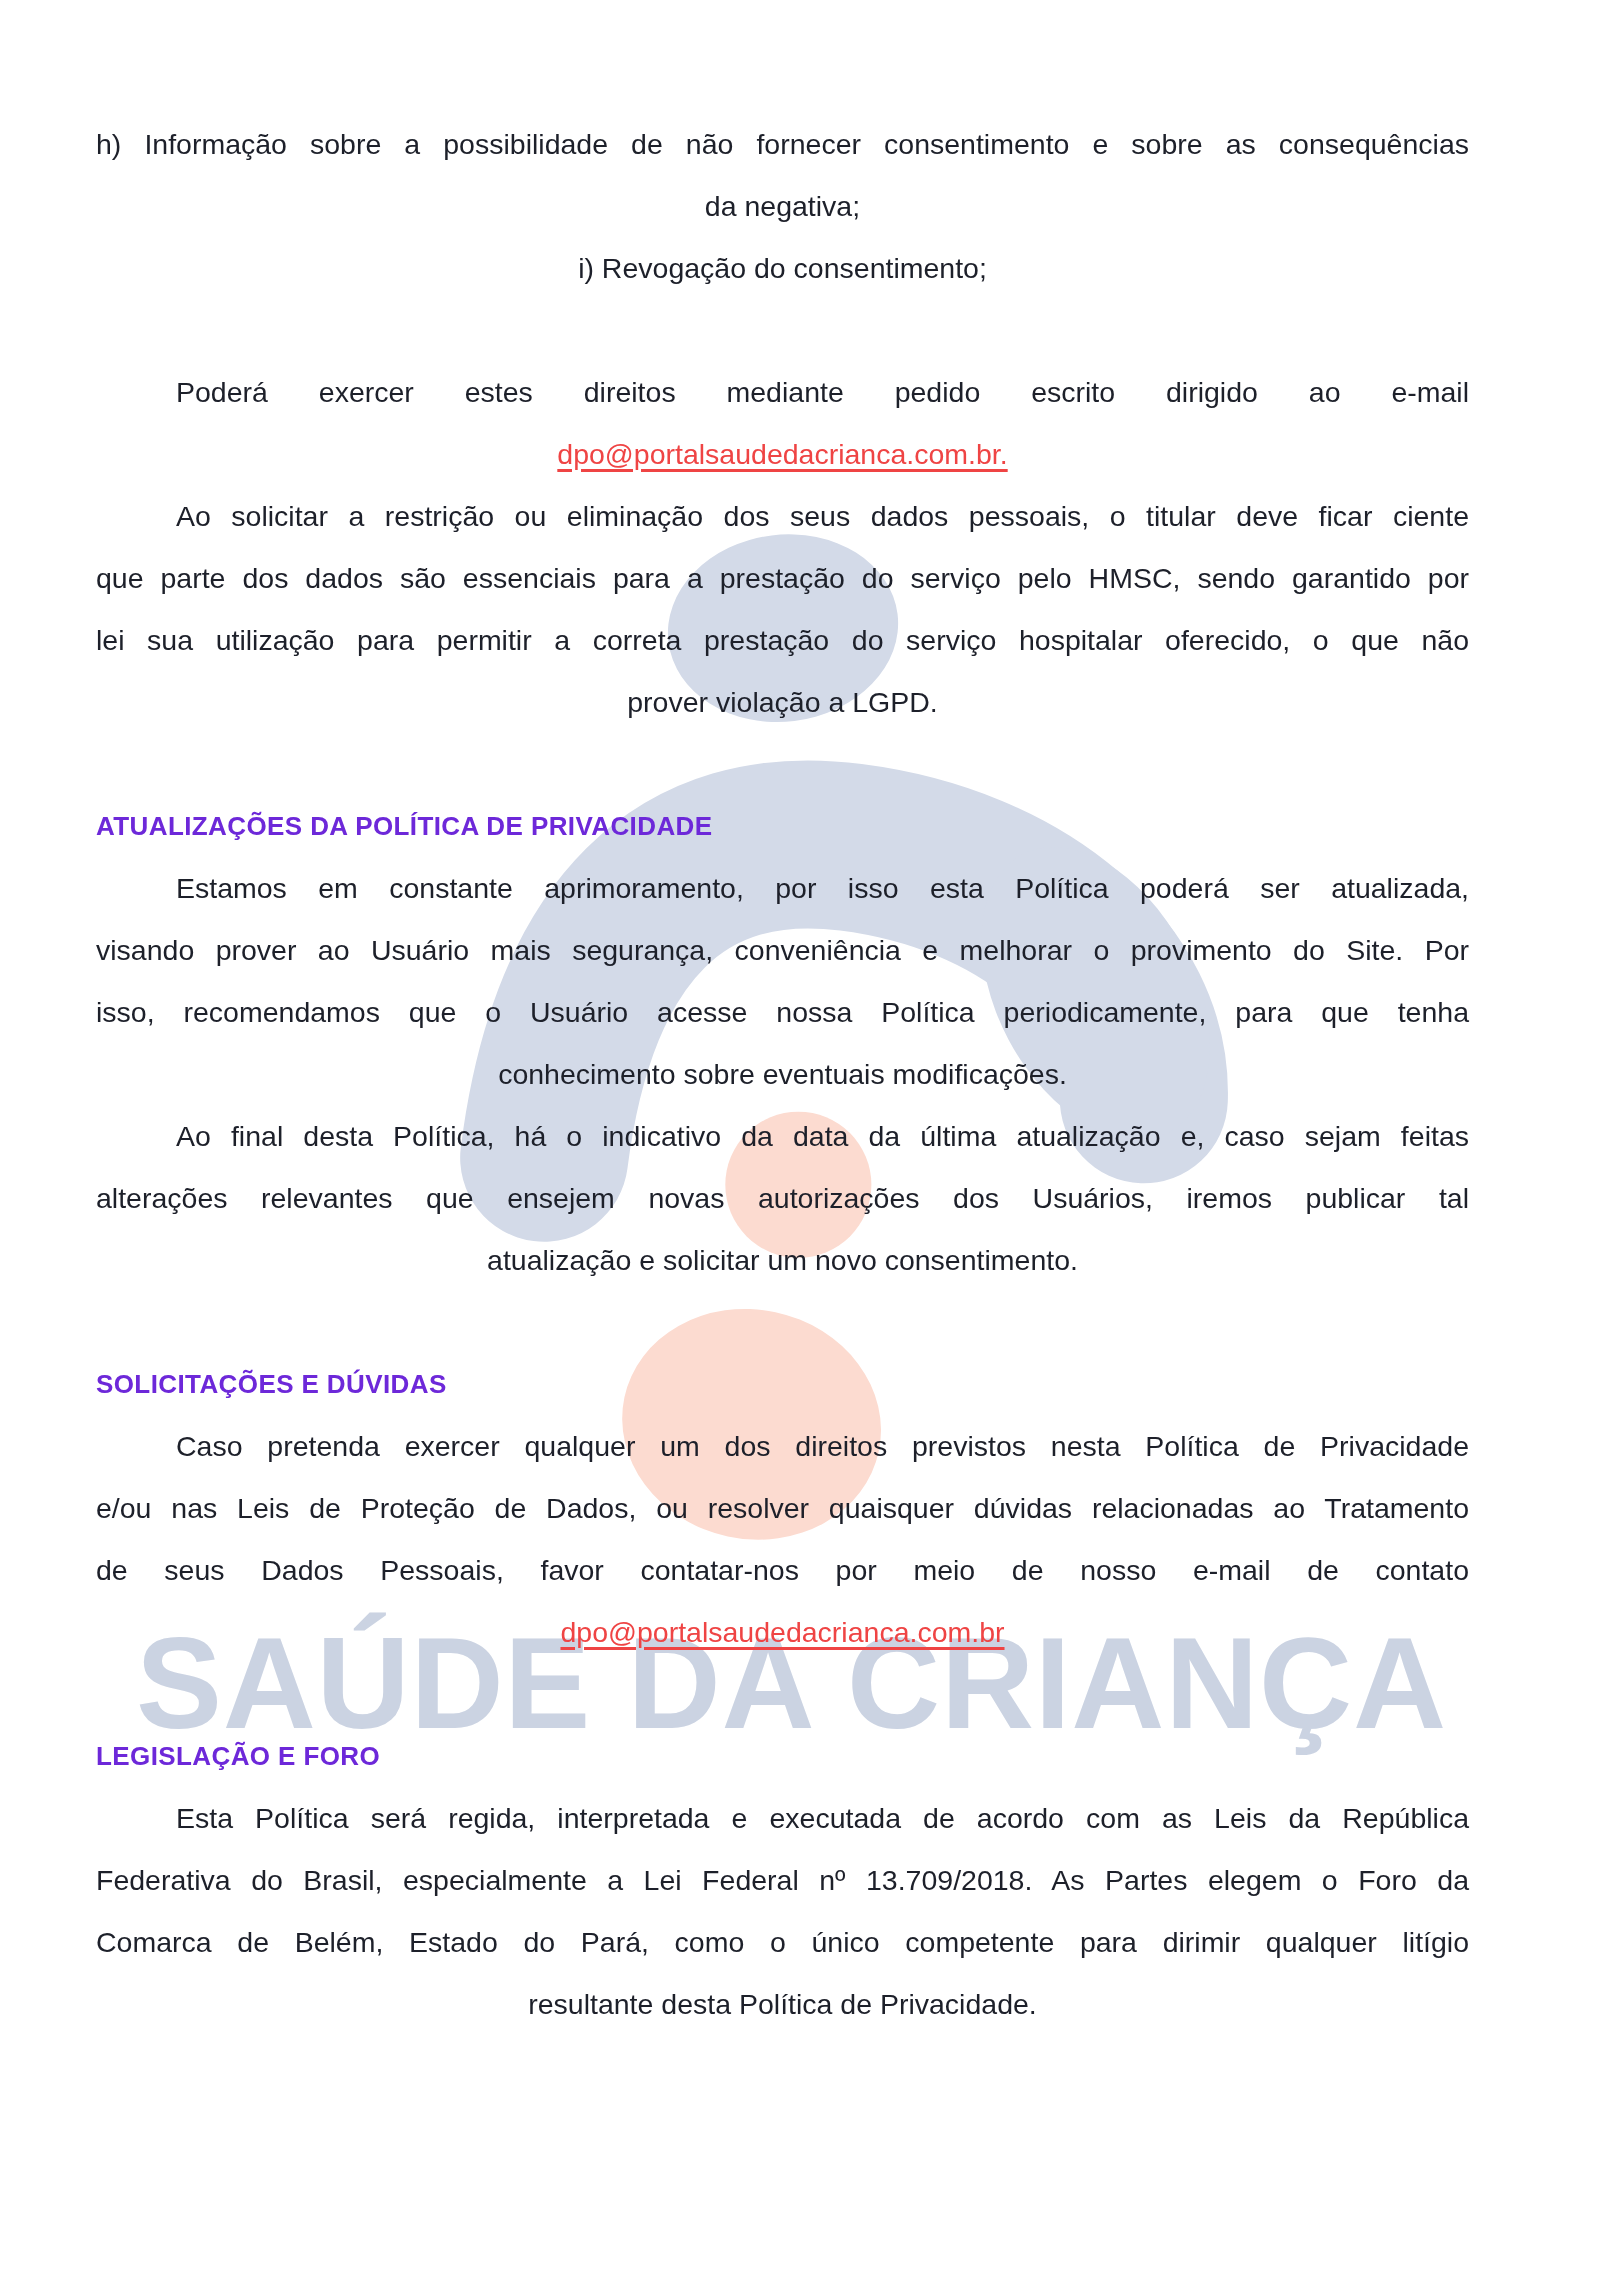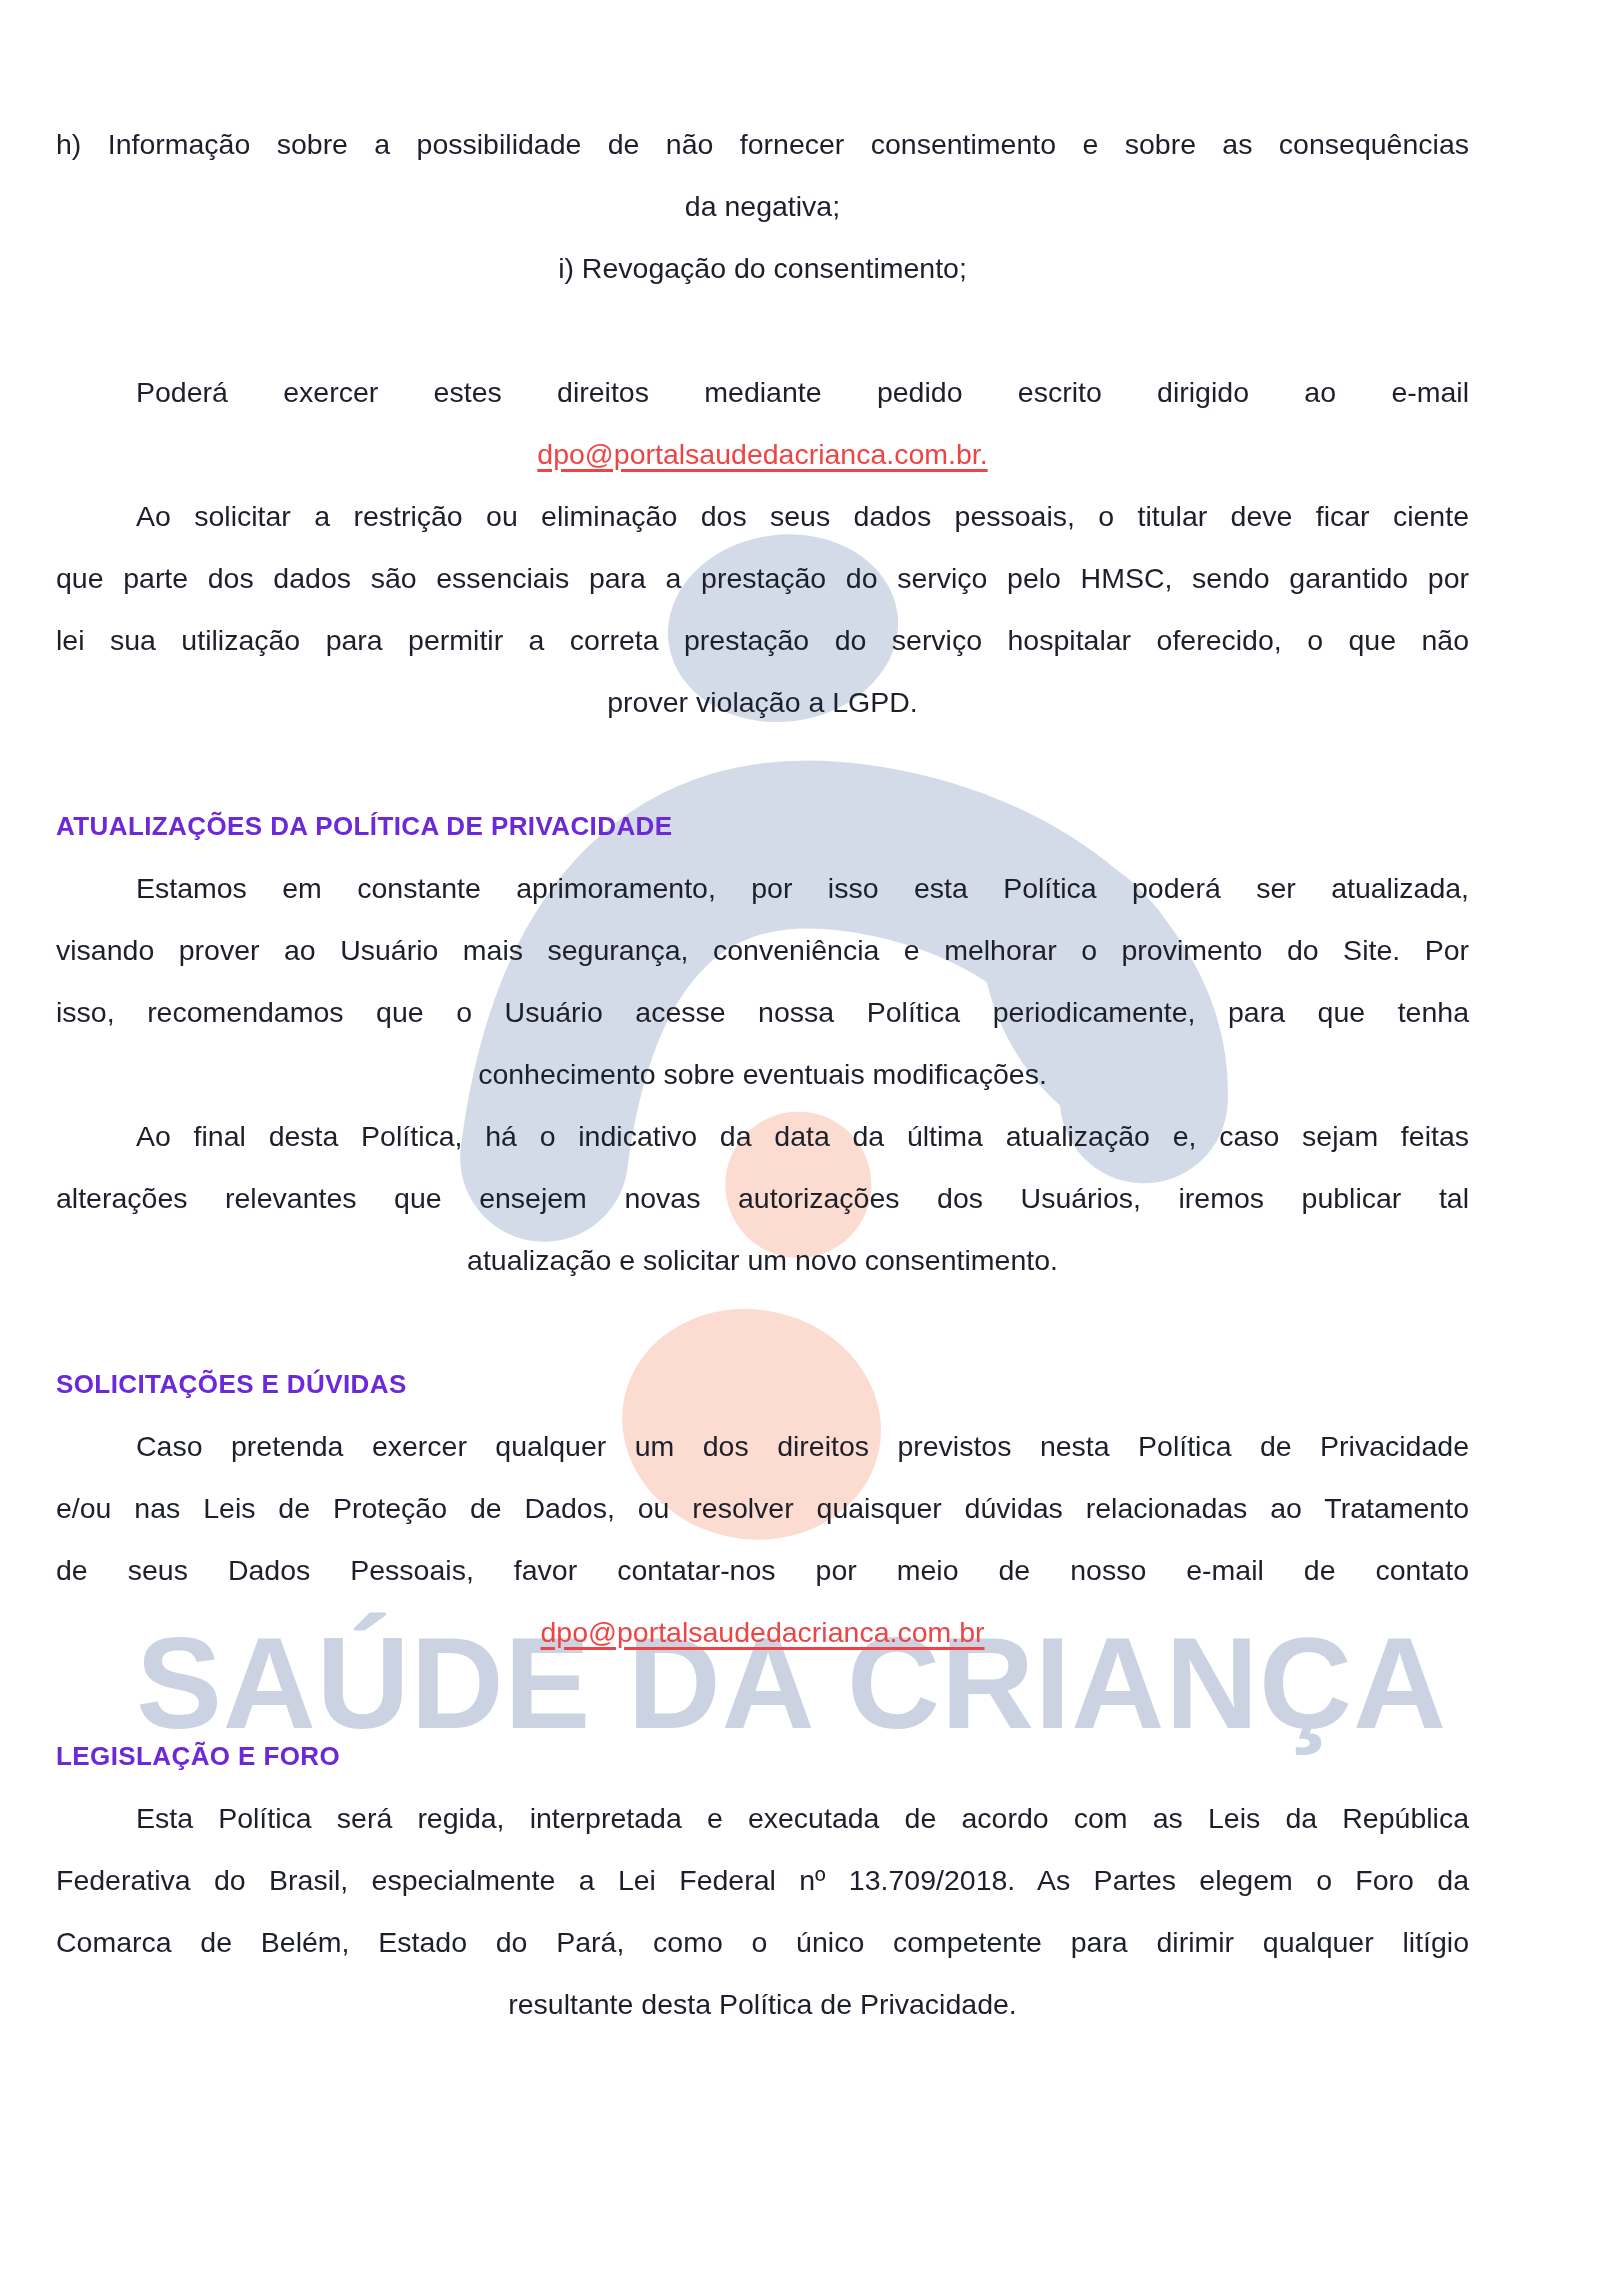--- a/index.html
+++ b/index.html
@@ -40,20 +40,21 @@
   }
 
   
   .content{
     position:relative;
     z-index:1;
     padding:113px 135px 0 56px;
     font-size:28.5px;
     line-height:62px;
     color:#1d202a;
+    margin-left:40px;
   }
   .line{min-height:62px;}
   .jf{text-align:justify;text-align-last:justify;}
   .jfi{text-align:justify;text-align-last:justify;text-indent:80px;}
   .left{text-align:center;}
   .heading{font-weight:700;font-size:26px;color:#6d28d9;letter-spacing:0.4px;}
   .blank{height:62px;}
   .email-link{
     color:#ef4444;
     text-decoration:underline;

